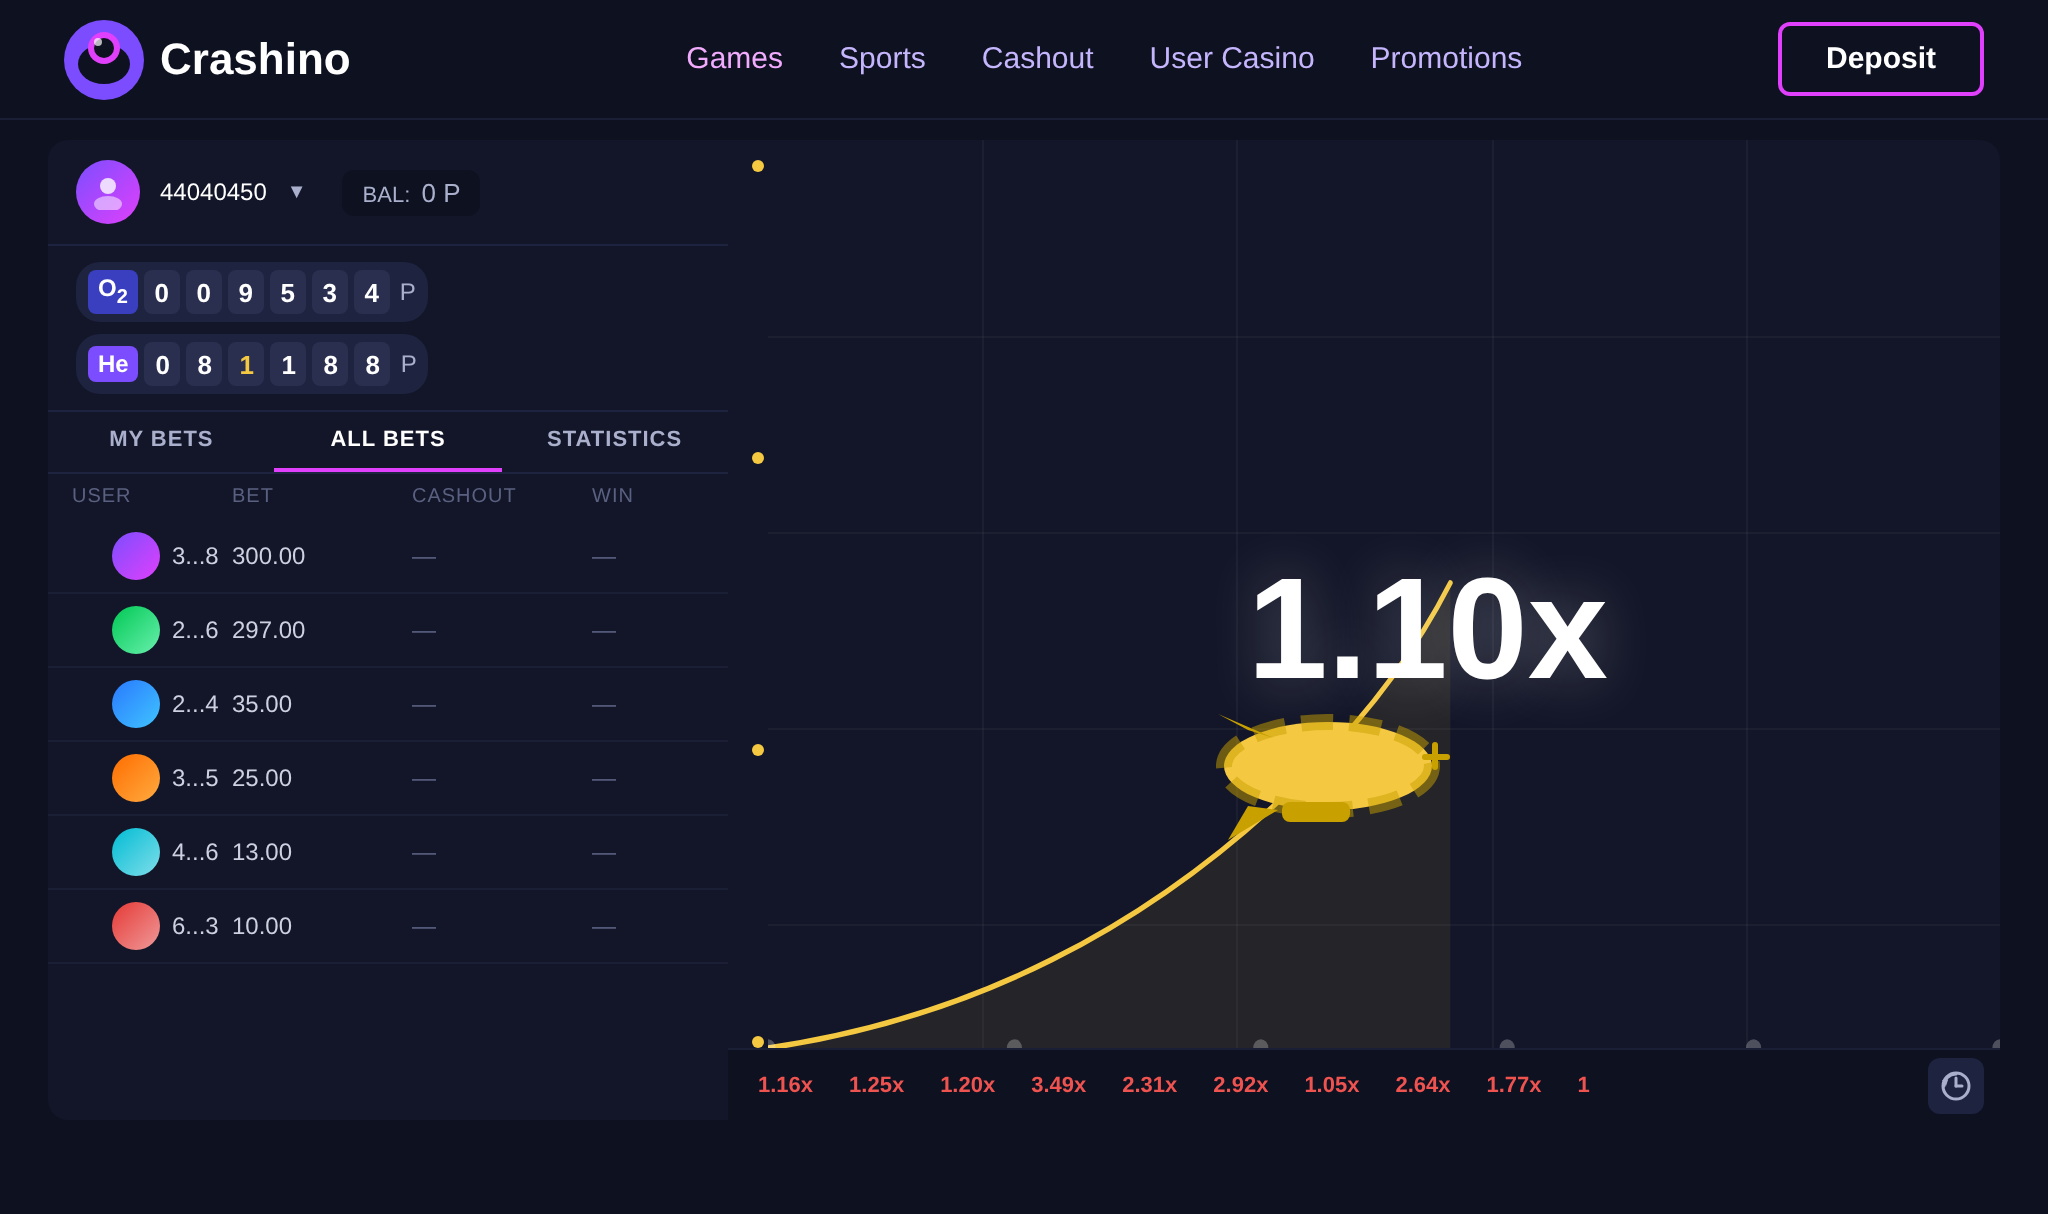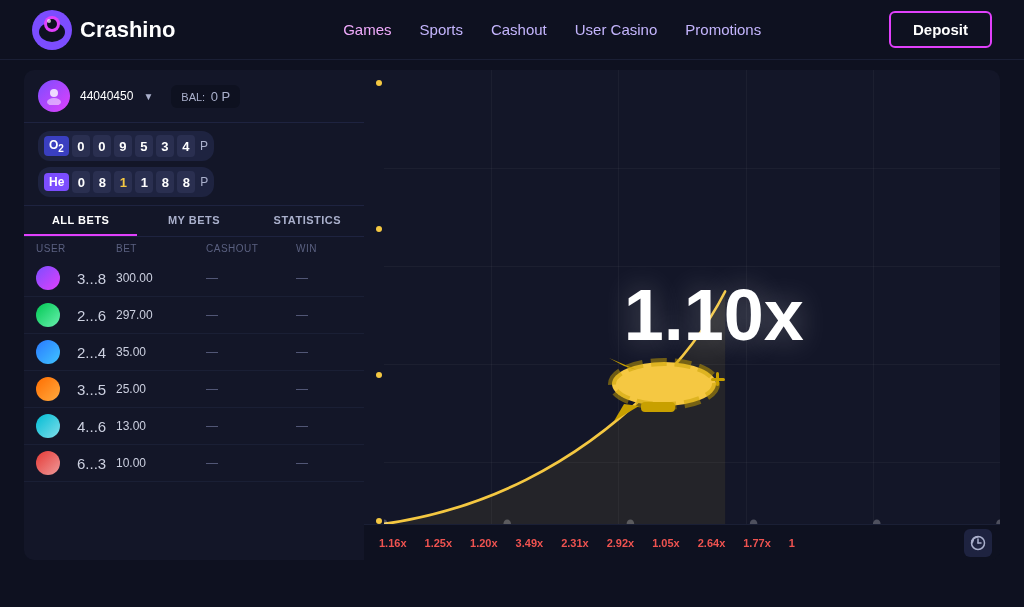--- a/index.html
+++ b/index.html
@@ -239,23 +239,24 @@
     .table-row {
       display: grid;
       grid-template-columns: 80px 90px 90px 80px;
       padding: 6px 12px;
       align-items: center;
       border-bottom: 1px solid #1a1f35;
     }
     .user-cell {
       display: flex;
       align-items: center;
-      gap: 17px;
-      font-size: 15px;
+      gap: 6px;
+      font-size: 12px;
       color: #ccd0e0;
+      margin-left: 20px;
     }
     .user-avatar-sm {
       width: 24px;
       height: 24px;
       border-radius: 50%;
       background: linear-gradient(135deg, #7c4dff, #e040fb);
       flex-shrink: 0;
     }
     .user-avatar-sm.green { background: linear-gradient(135deg, #00c853, #69f0ae); }
     .user-avatar-sm.blue { background: linear-gradient(135deg, #2979ff, #40c4ff); }
@@ -406,22 +407,22 @@
           <div class="score-digit">8</div>
           <div class="score-digit" style="color:#f5c842;">1</div>
           <div class="score-digit">1</div>
           <div class="score-digit">8</div>
           <div class="score-digit">8</div>
           <span class="score-p">P</span>
         </div>
       </div>
 
       <div class="tabs">
+        <div class="tab">My Bets</div>
         <div class="tab active">All Bets</div>
-        <div class="tab">My Bets</div>
         <div class="tab">Statistics</div>
       </div>
 
       <div class="bets-table">
         <div class="table-header">
           <span>User</span>
           <span>Bet</span>
           <span>Cashout</span>
           <span>Win</span>
         </div>

